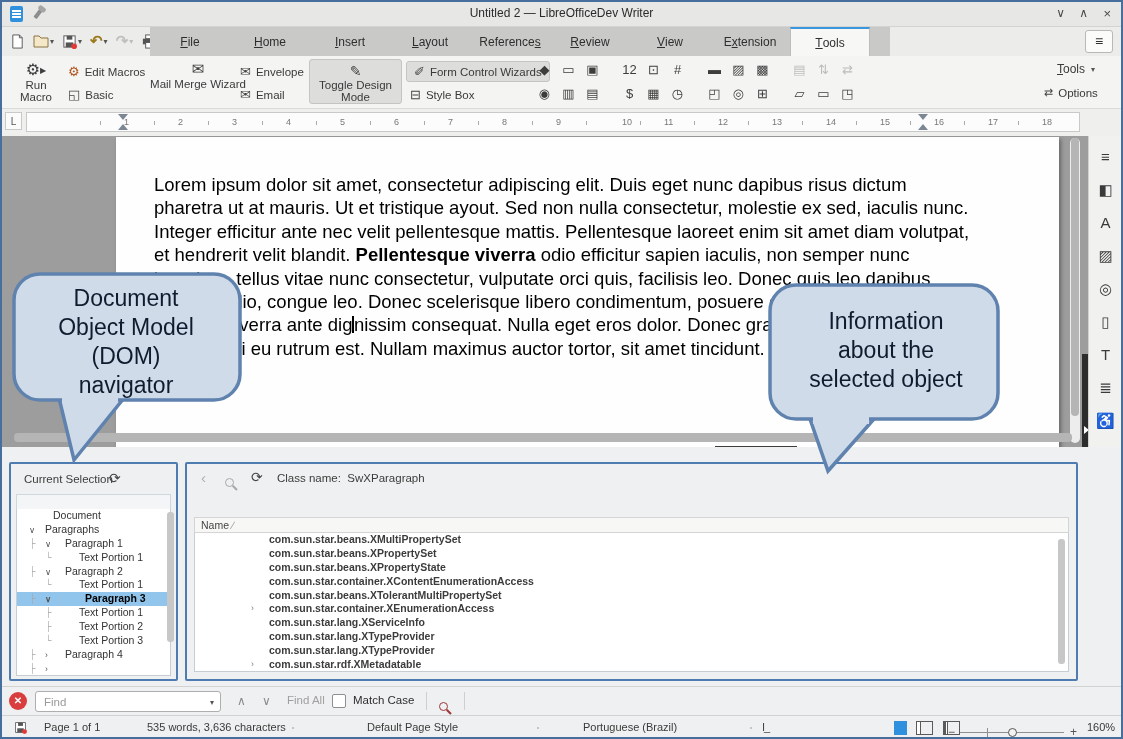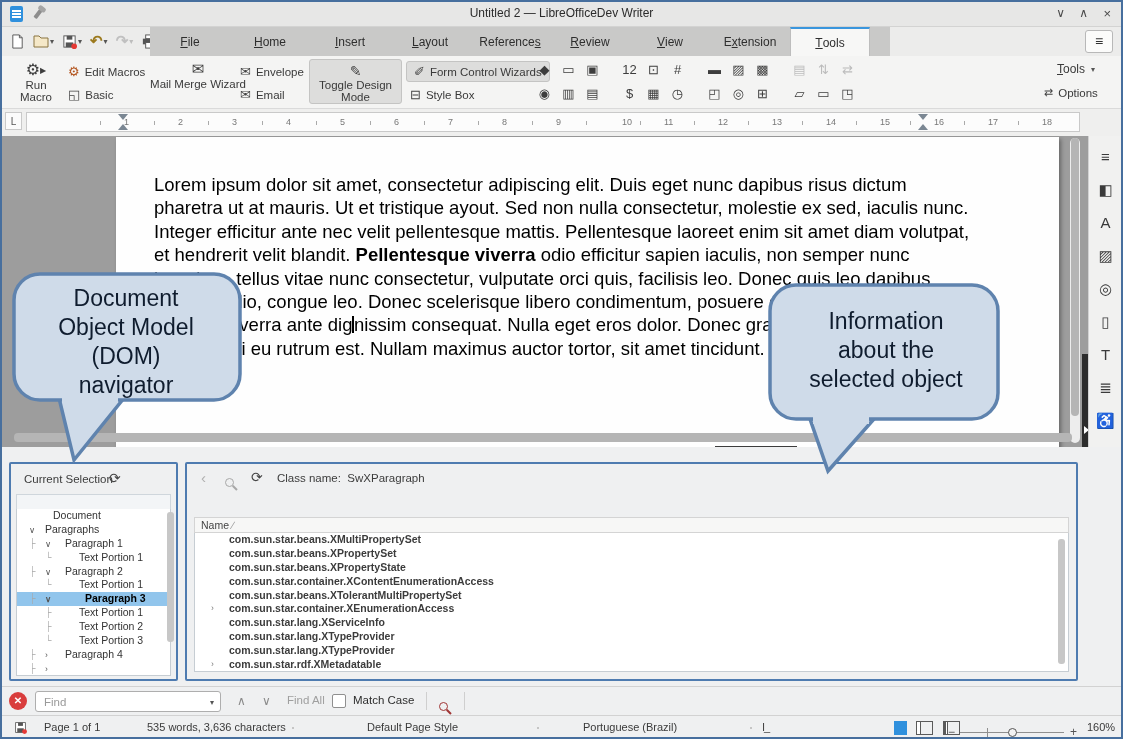--- a/index.html
+++ b/index.html
@@ -76,21 +76,21 @@
   .trow span{position:absolute;top:0;}
   .trow .con{color:#a8a8a8;font-size:9px;top:1px;}
   .trow .exp{color:#555;font-size:8.5px;top:2px;}
   .trow.sel{background:#91c5ec;font-weight:bold;color:#000;}
   #treescroll{position:absolute;right:2px;top:48px;width:7px;height:130px;background:#c7c7c7;border-radius:3px;}
   .ptabs{position:absolute;left:7px;top:29px;right:7px;height:24px;background:#d6d6d5;border-bottom:1px solid #b2b2b2;display:flex;align-items:flex-end;}
   .ptab{padding:4px 13px 4px;font-size:11.5px;color:#2e2e2e;background:#c6c6c5;border:1px solid #aeaeae;border-bottom:none;margin-right:1px;height:22px;}
   .ptab.active{background:#fbfbfa;height:24px;font-size:11.5px;}
   #colhead{position:absolute;left:7px;top:53px;right:7px;height:16px;background:#f7f7f6;border:1px solid #d4d4d4;font-size:10.5px;color:#444;padding:1px 6px;}
   #iflist{position:absolute;left:7px;top:69px;right:7px;bottom:7px;background:#fff;border:1px solid #c6cdd3;border-top:none;overflow:hidden;}
-  .irow{position:relative;height:13.9px;font-size:10.5px;font-weight:bold;color:#3c3c3c;padding-left:34px;white-space:nowrap;}
+  .irow{position:relative;height:13.9px;font-size:10.5px;font-weight:bold;color:#3c3c3c;padding-left:34px;white-space:nowrap;margin-left:40px;}
   .irow .iexp{position:absolute;left:16px;top:1px;font-size:8.5px;font-weight:normal;color:#777;}
   #ifscroll{position:absolute;right:11px;top:75px;width:7px;height:125px;background:#c7c7c7;border-radius:3px;}
   
   #findbar{left:0;top:684px;width:100%;height:29px;background:#eff0f1;border-top:1px solid #d2d2d2;display:flex;align-items:center;}
   #findclose{position:absolute;left:7px;top:5px;width:18px;height:18px;border-radius:50%;background:#d93d3d;color:#fff;text-align:center;line-height:18px;font-size:10px;font-weight:bold;}
   #findbox{position:absolute;left:33px;top:4px;width:186px;height:21px;background:#fff;border:1px solid #aeaeae;border-radius:3px;}
   #findbox input{position:absolute;left:6px;top:1px;width:160px;height:17px;border:none;outline:none;font-size:11.5px;color:#333;background:transparent;}
   #findbox input::placeholder{color:#9a9a9a;}
   #findbox .drp{position:absolute;right:6px;top:6px;}
   .fbit{position:absolute;font-size:12px;color:#8b8b8b;top:7px;}

